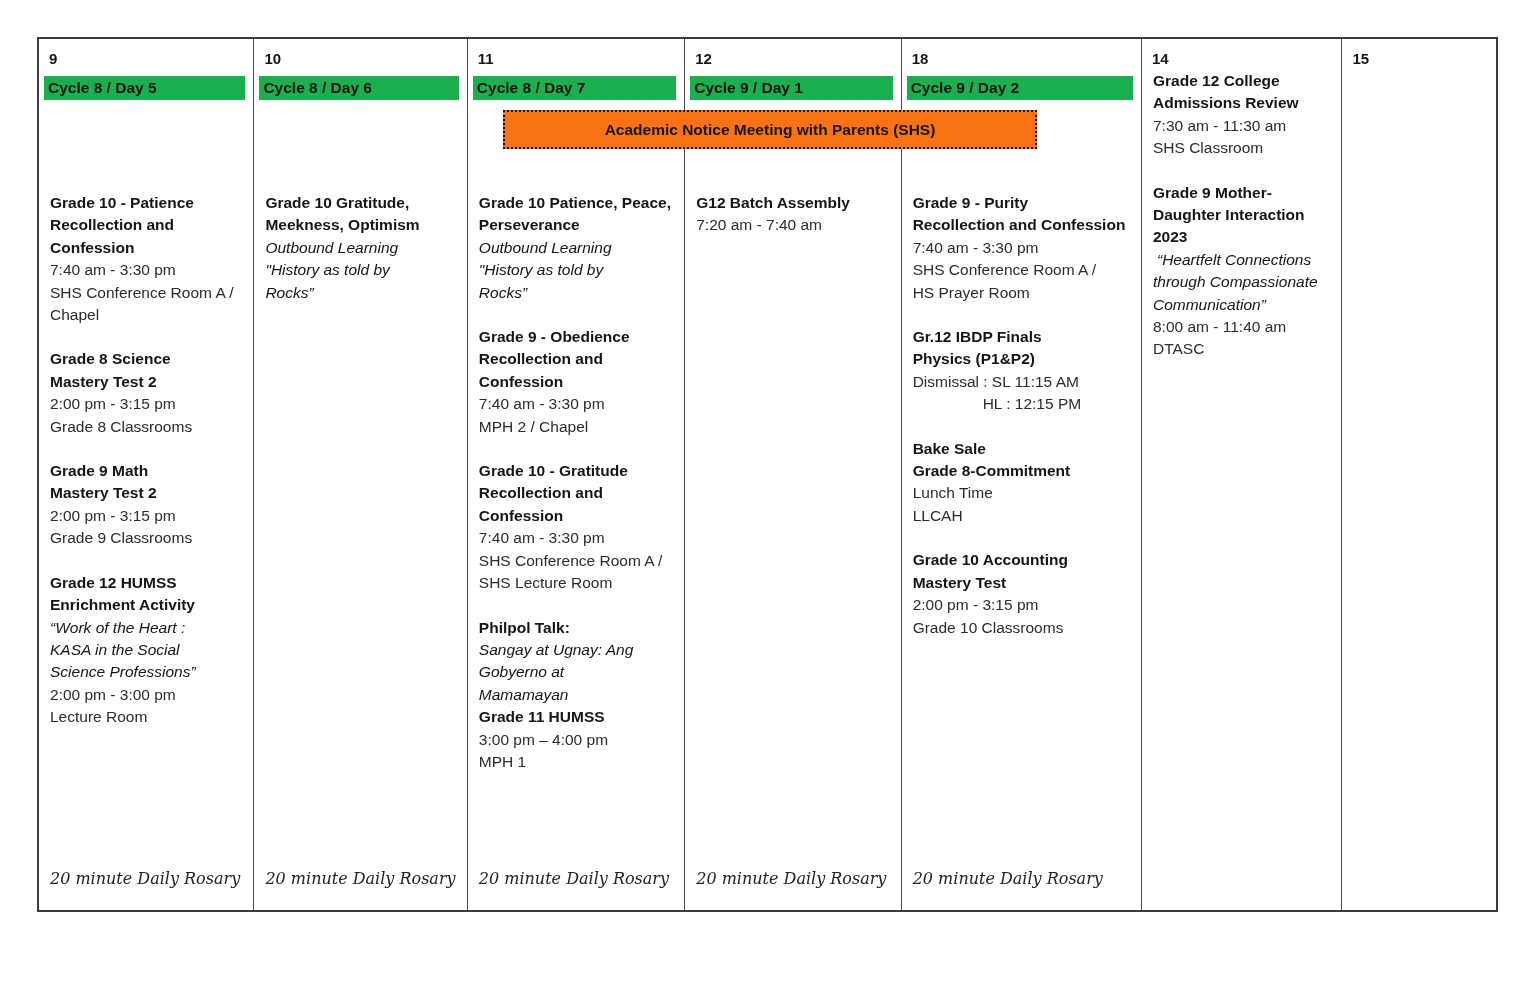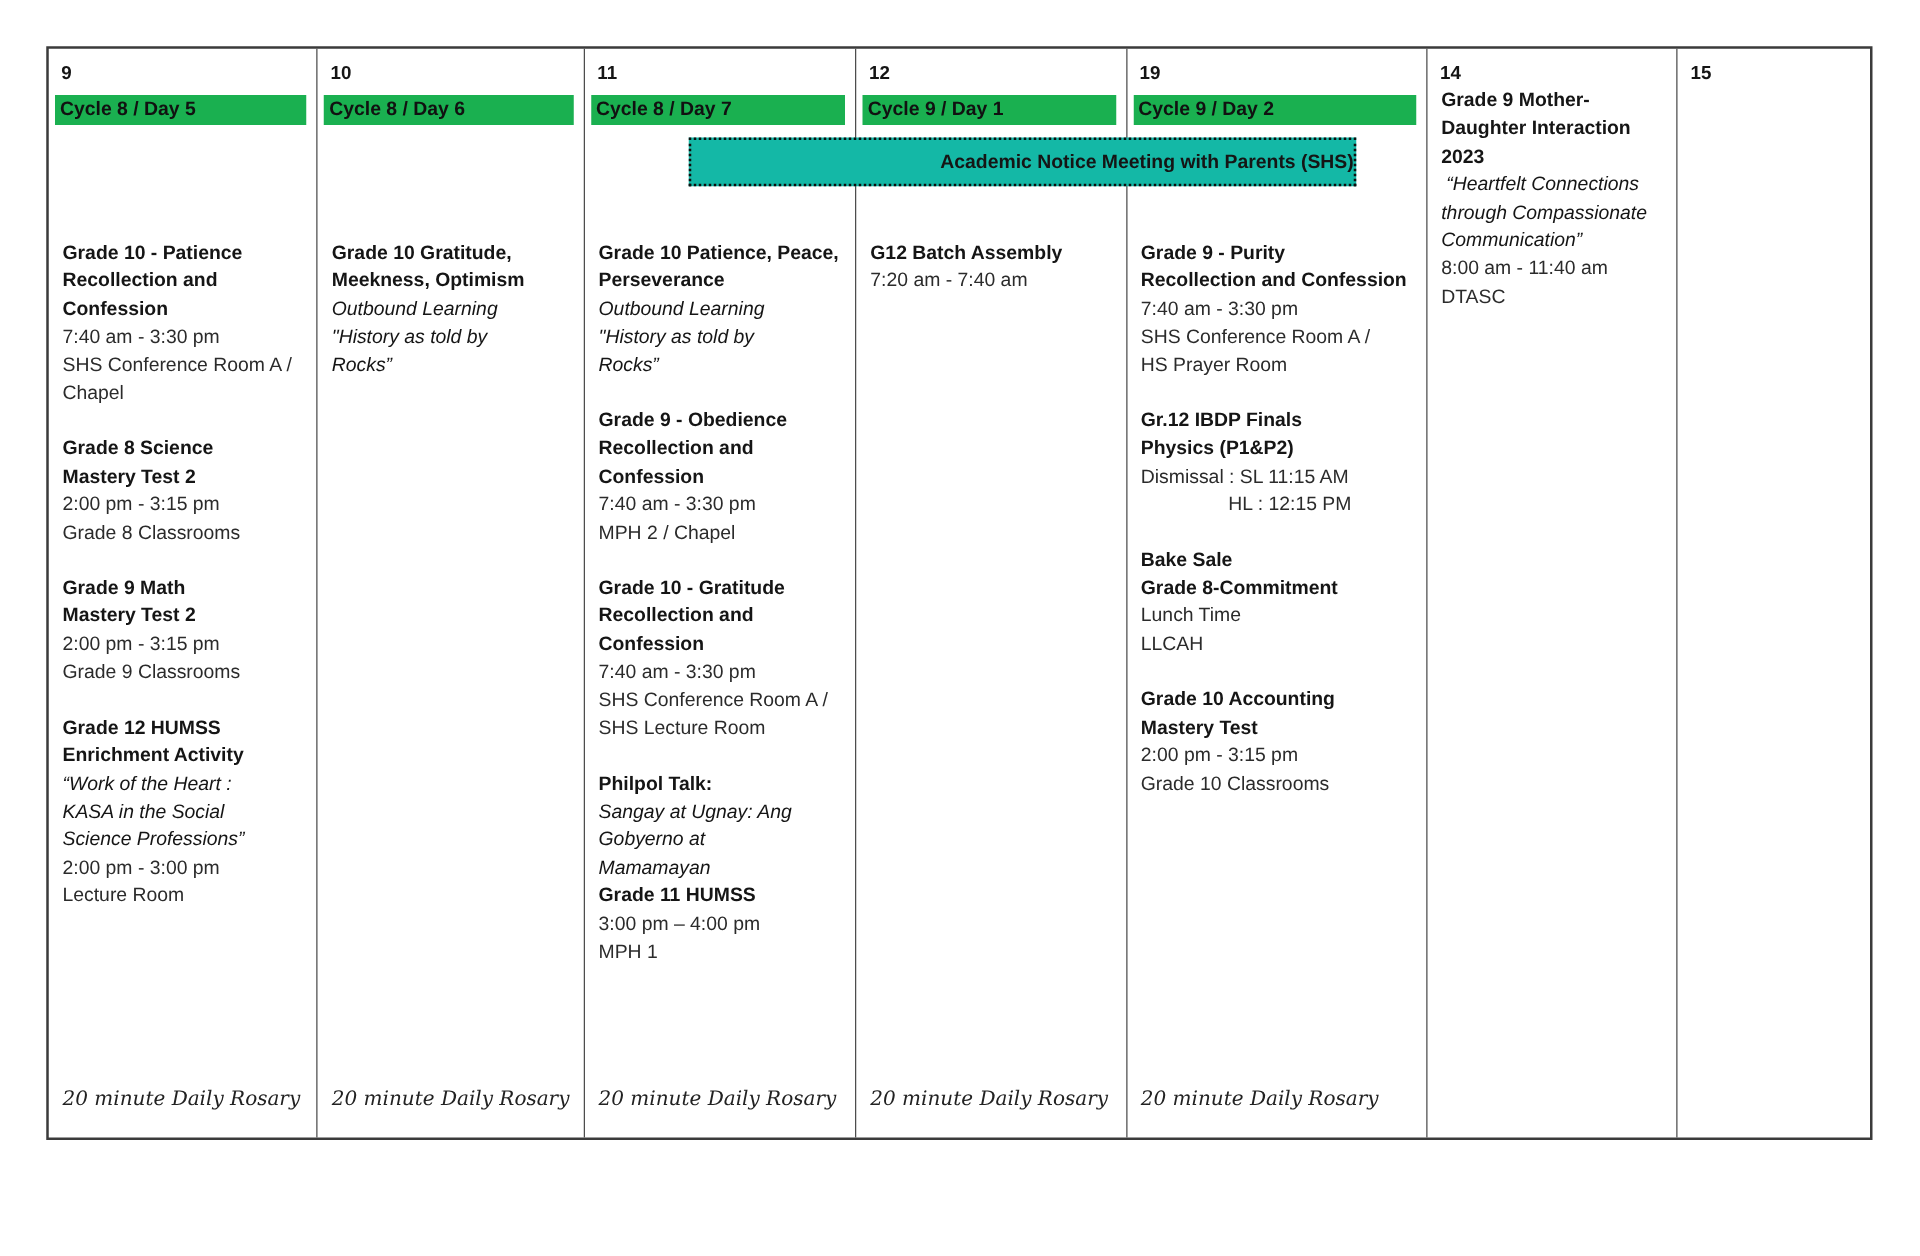--- a/index.html
+++ b/index.html
@@ -66,27 +66,27 @@
     left: 11px; right: 6px; bottom: 22px;
     font-family: "DejaVu Serif", serif;
     font-style: italic;
     font-size: 16px;
     color: #222;
     white-space: nowrap;
   }
 
   .notice-box {
     position: absolute;
-    left: 551px; top: 110px;
+    left: 503px; top: 110px;
     width: 534px; height: 39px;
-    background: #14b8a6;
+    background: #f97316;
     border: 2.5px dotted #0e0e0e;
     display: flex;
     align-items: center;
-    justify-content: flex-end;
+    justify-content: center;
     font-weight: 700;
     font-size: 15.5px;
     z-index: 5;
   }
 </style>
 </head>
 <body>
 
 <div class="page">
   <div class="calendar-grid" id="calendar-grid">
@@ -187,21 +187,21 @@
         <div class="banner-spacer"></div>
         <div class="events">
           <div class="event-block">
             <div class="line b">G12 Batch Assembly</div>
             <div class="line r">7:20 am - 7:40 am</div>
           </div>
         </div>
         <div class="rosary">20 minute Daily Rosary</div>
       </div>
       <div class="day-cell" style="width: 241px;">
-        <div class="day-number">19</div>
+        <div class="day-number">18</div>
         <div class="cycle-banner">Cycle 9 / Day 2</div>
         <div class="banner-spacer"></div>
         <div class="events">
           <div class="event-block">
             <div class="line b">Grade 9 - Purity</div>
             <div class="line b">Recollection and Confession</div>
             <div class="line r">7:40 am - 3:30 pm</div>
             <div class="line r">SHS Conference Room A /</div>
             <div class="line r">HS Prayer Room</div>
           </div>
@@ -222,20 +222,26 @@
             <div class="line b">Mastery Test</div>
             <div class="line r">2:00 pm - 3:15 pm</div>
             <div class="line r">Grade 10 Classrooms</div>
           </div>
         </div>
         <div class="rosary">20 minute Daily Rosary</div>
       </div>
       <div class="day-cell" style="width: 201px;">
         <div class="day-number">14</div>
         <div class="events">
+          <div class="event-block">
+            <div class="line b">Grade 12 College</div>
+            <div class="line b">Admissions Review</div>
+            <div class="line r">7:30 am - 11:30 am</div>
+            <div class="line r">SHS Classroom</div>
+          </div>
           <div class="event-block">
             <div class="line b">Grade 9 Mother-</div>
             <div class="line b">Daughter Interaction</div>
             <div class="line b">2023</div>
             <div class="line bi" style="padding-left:4px">“Heartfelt Connections</div>
             <div class="line bi">through Compassionate</div>
             <div class="line bi">Communication”</div>
             <div class="line r">8:00 am - 11:40 am</div>
             <div class="line r">DTASC</div>
           </div>

